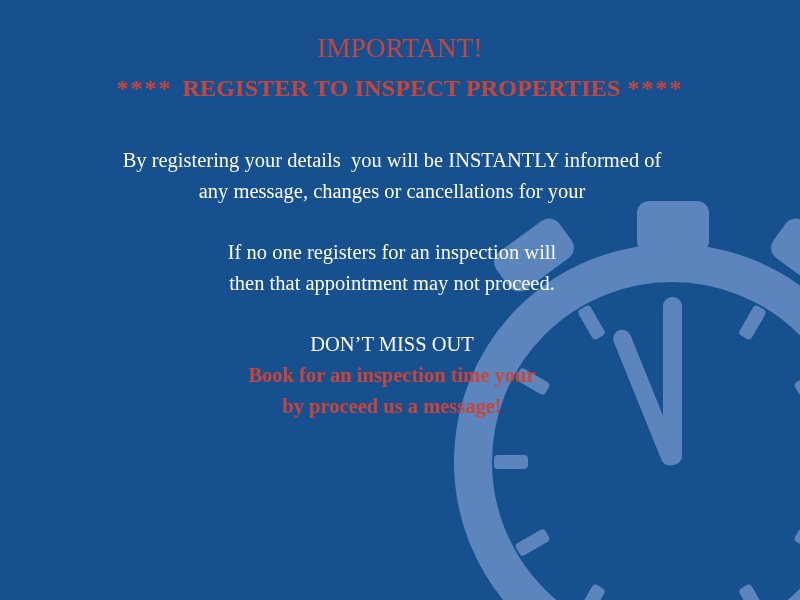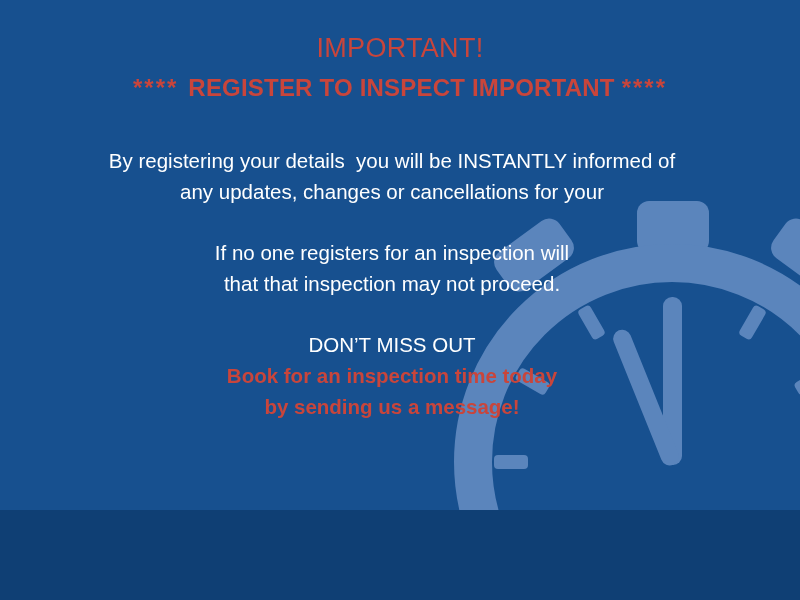--- a/index.html
+++ b/index.html
@@ -4,24 +4,24 @@
 <title>Register To Inspect Properties Notice</title>
 <style>
   html, body {
     margin: 0;
     padding: 0;
     background: #0f3f74;
   }
   #slide {
     position: relative;
     width: 800px;
-    height: 510px;
+    height: 600px;
     overflow: hidden;
     background: #17508f;
-    font-family: Liberation Sans, sans-serif;
+    font-family: Liberation Serif, serif;
     -webkit-font-smoothing: antialiased;
   }
 
   
   #clock-graphic {
     position: absolute;
     left: 0;
     top: 0;
     width: 800px;
     height: 600px;
@@ -118,37 +118,37 @@
 
       <rect x="663" y="297" width="19" height="168" rx="9"></rect>
 
       <rect x="663" y="320" width="18" height="145" rx="9" transform="rotate(-22 672 462)"></rect>
     </g>
   </svg>
 
   <div class="heading-block">
     <span class="title-main">IMPORTANT!</span>
     <span class="title-sub">
-      <span class="stars stars-lead">****</span><span>REGISTER TO INSPECT IMPORTANT</span><span class="stars stars-trail">****</span>
+      <span class="stars stars-lead">****</span><span>REGISTER TO INSPECT PROPERTIES</span><span class="stars stars-trail">****</span>
     </span>
   </div>
 
   <div class="body-block">
 
     <p class="para">
       <span class="line">By registering your details  you will be INSTANTLY informed of</span>
-      <span class="line">any updates, changes or cancellations for your</span>
+      <span class="line">any message, changes or cancellations for your</span>
     </p>
 
     <p class="para">
       <span class="line">If no one registers for an inspection will</span>
-      <span class="line">that that inspection may not proceed.</span>
+      <span class="line">then that appointment may not proceed.</span>
     </p>
 
     <p class="para">
       <span class="line">DON’T MISS OUT</span>
-      <span class="line red">Book for an inspection time today</span>
-      <span class="line red">by sending us a message!</span>
+      <span class="line red">Book for an inspection time your</span>
+      <span class="line red">by proceed us a message!</span>
     </p>
 
   </div>
 
 </div>
 
 </body></html>

